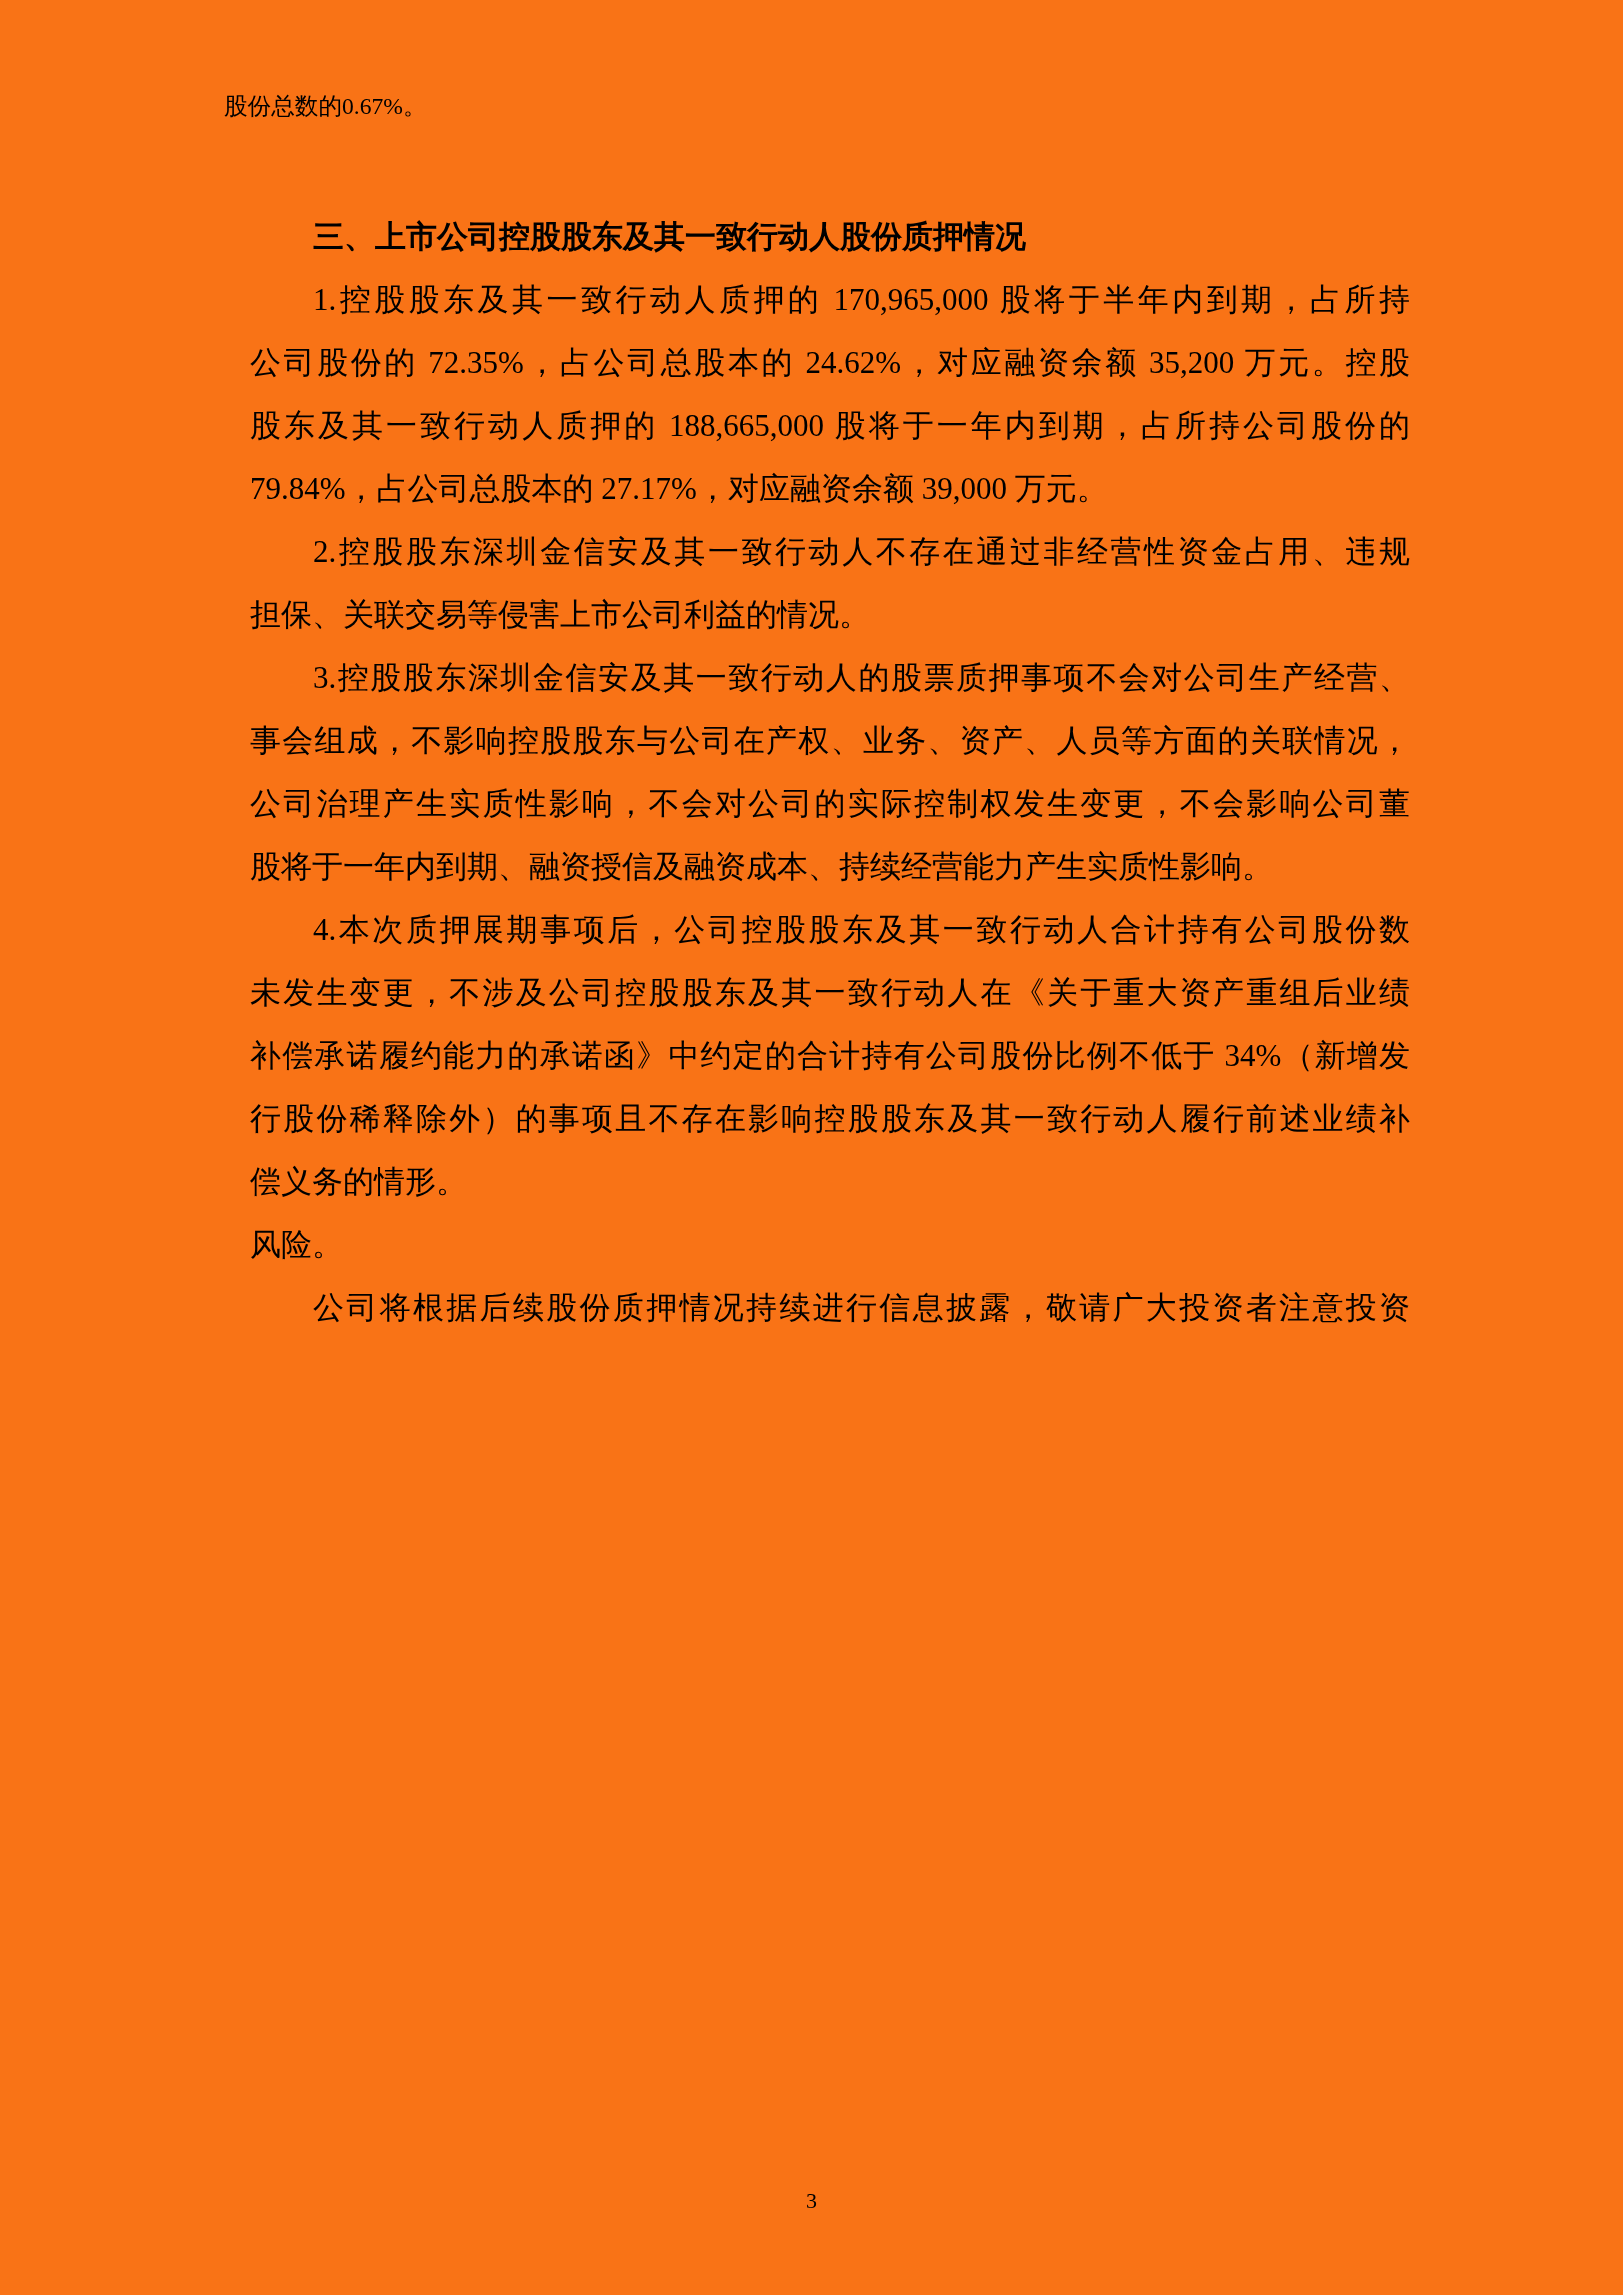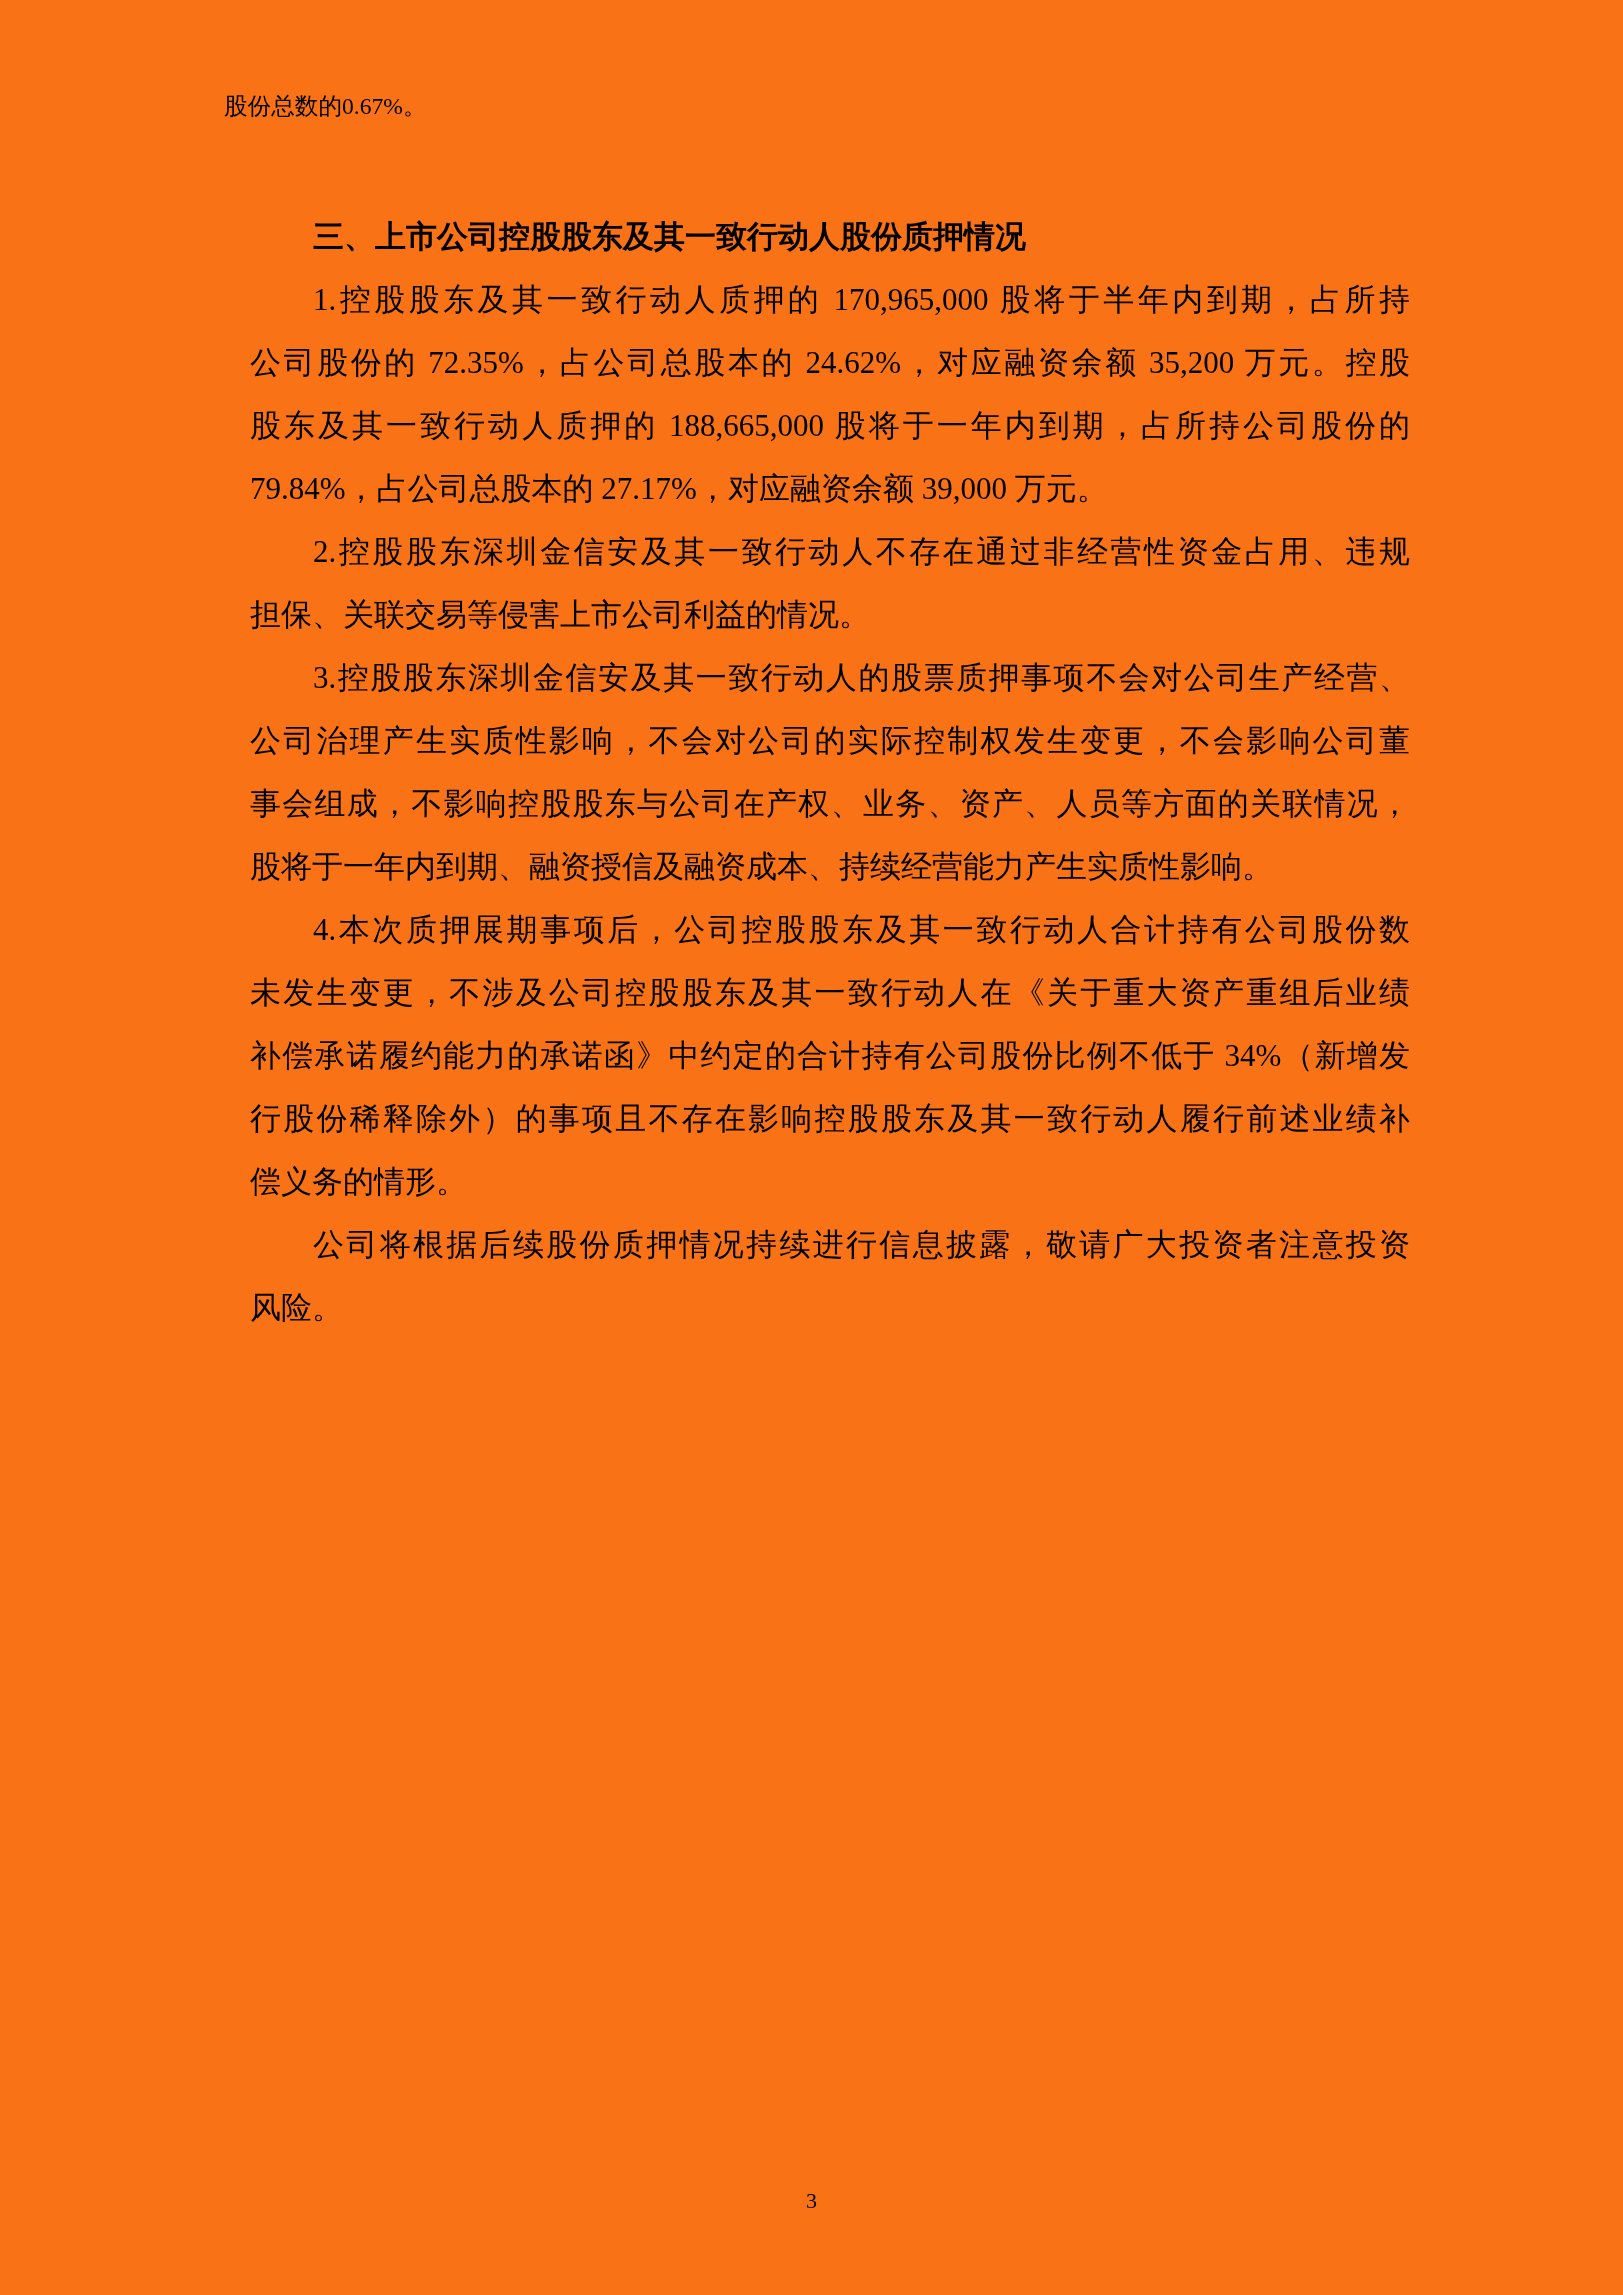--- a/index.html
+++ b/index.html
@@ -95,30 +95,30 @@
   <div class="content">
     <div class="heading">三、上市公司控股股东及其一致行动人股份质押情况</div>
     <div id="paragraphs">
         <div class="bodyline fill indent">1.控股股东及其一致行动人质押的 170,965,000 股将于半年内到期，占所持</div>
         <div class="bodyline fill">公司股份的 72.35%，占公司总股本的 24.62%，对应融资余额 35,200 万元。控股</div>
         <div class="bodyline fill">股东及其一致行动人质押的 188,665,000 股将于一年内到期，占所持公司股份的</div>
         <div class="bodyline endline">79.84%，占公司总股本的 27.17%，对应融资余额 39,000 万元。</div>
         <div class="bodyline fill indent">2.控股股东深圳金信安及其一致行动人不存在通过非经营性资金占用、违规</div>
         <div class="bodyline endline">担保、关联交易等侵害上市公司利益的情况。</div>
         <div class="bodyline fill indent">3.控股股东深圳金信安及其一致行动人的股票质押事项不会对公司生产经营、</div>
+        <div class="bodyline fill">事会组成，不影响控股股东与公司在产权、业务、资产、人员等方面的关联情况，</div>
         <div class="bodyline fill">公司治理产生实质性影响，不会对公司的实际控制权发生变更，不会影响公司董</div>
-        <div class="bodyline fill">事会组成，不影响控股股东与公司在产权、业务、资产、人员等方面的关联情况，</div>
         <div class="bodyline endline">股将于一年内到期、融资授信及融资成本、持续经营能力产生实质性影响。</div>
         <div class="bodyline fill indent">4.本次质押展期事项后，公司控股股东及其一致行动人合计持有公司股份数</div>
         <div class="bodyline fill">未发生变更，不涉及公司控股股东及其一致行动人在《关于重大资产重组后业绩</div>
         <div class="bodyline fill">补偿承诺履约能力的承诺函》中约定的合计持有公司股份比例不低于 34%（新增发</div>
         <div class="bodyline fill">行股份稀释除外）的事项且不存在影响控股股东及其一致行动人履行前述业绩补</div>
         <div class="bodyline endline">偿义务的情形。</div>
+        <div class="bodyline endline">风险。</div>
         <div class="bodyline fill indent">公司将根据后续股份质押情况持续进行信息披露，敬请广大投资者注意投资</div>
-        <div class="bodyline endline">风险。</div>
       </div>
   </div>
 
 
   <div class="pageno">3</div>
 
 </div>
 
 
 </body></html>

